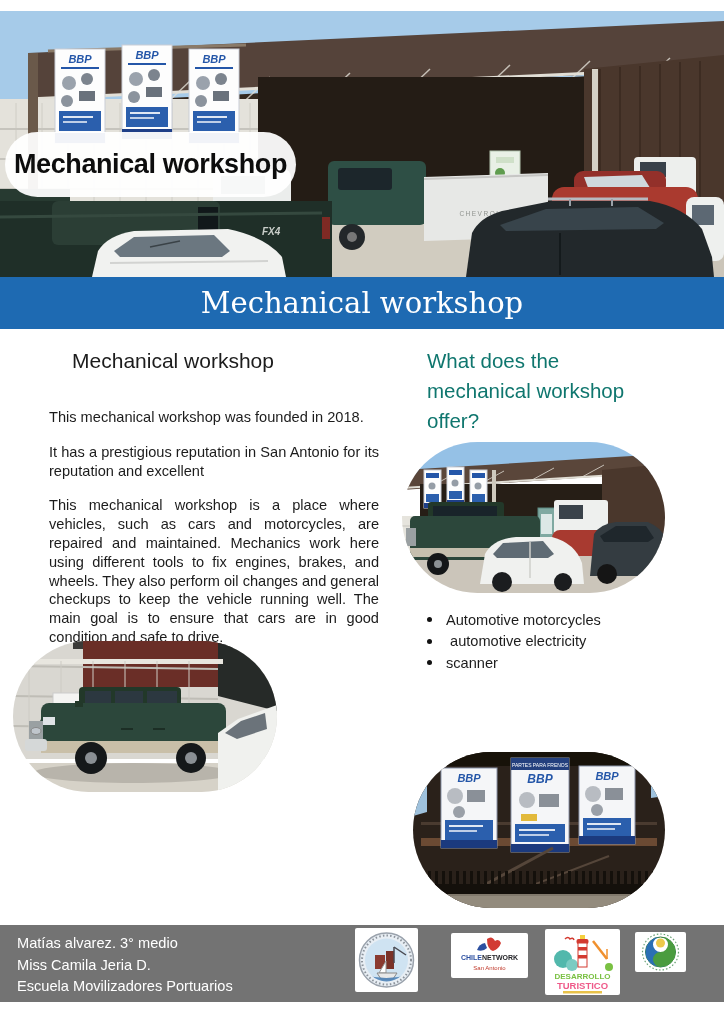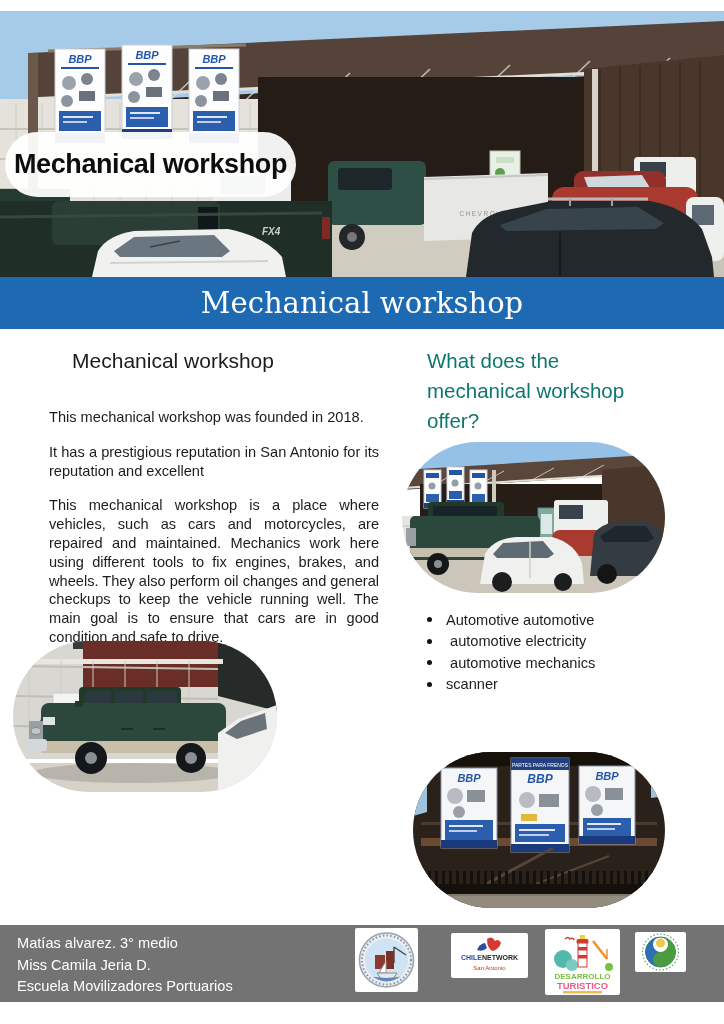--- a/index.html
+++ b/index.html
@@ -308,29 +308,25 @@
       <path d="M128,100 L128,136" stroke="#cfcfcb" stroke-width="1.5"></path>
       <circle cx="100" cy="140" r="10" fill="#1b1d1f"></circle>
         <circle cx="161" cy="140" r="9" fill="#1b1d1f"></circle>
     </g>
   </svg>
 </div>
 
 <div class="abs" id="bullets">
   <div class="bullet-row">
       <span class="dot"></span>
-      <span class="bullet-label">Automotive automotive</span>
+      <span class="bullet-label">Automotive motorcycles</span>
     </div>
   <div class="bullet-row">
       <span class="dot"></span>
       <span class="bullet-label"> automotive electricity</span>
-    </div>
-  <div class="bullet-row">
-      <span class="dot"></span>
-      <span class="bullet-label"> automotive mechanics</span>
     </div>
   <div class="bullet-row">
       <span class="dot"></span>
       <span class="bullet-label">scanner</span>
     </div>
 </div>
 
 <div class="abs photo" id="bl-photo">
   <svg viewBox="0 0 264 151" preserveAspectRatio="none">
     <rect x="0" y="0" width="264" height="118" fill="#d9d7d1"></rect>

